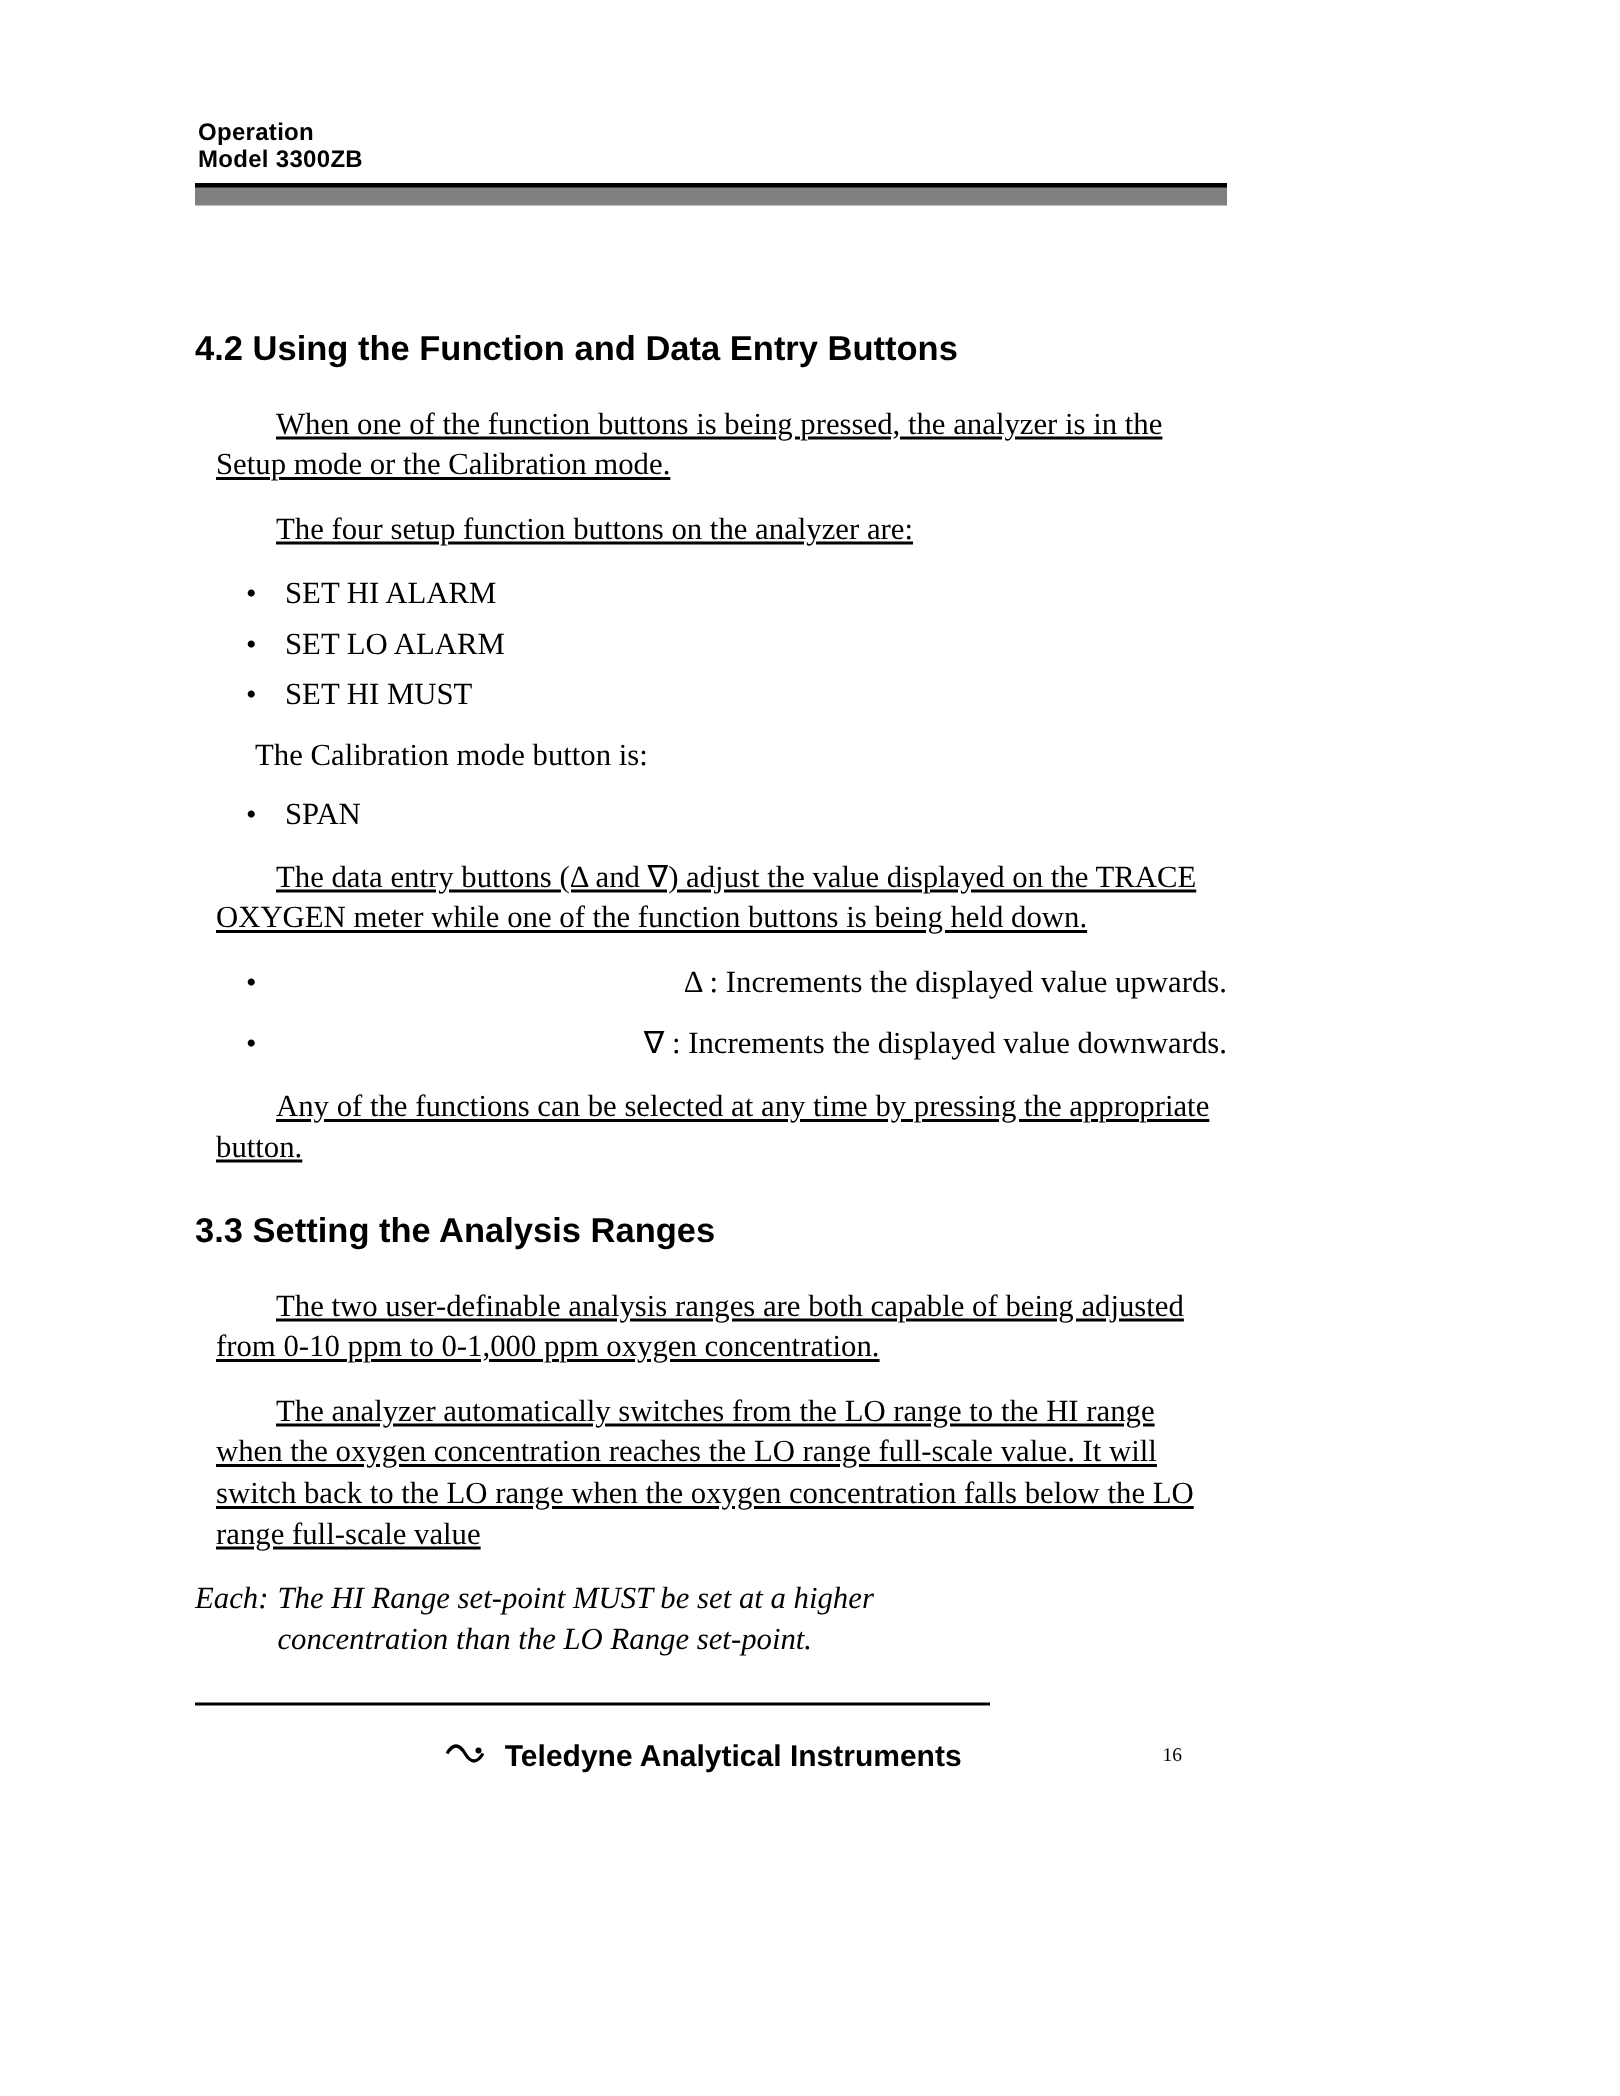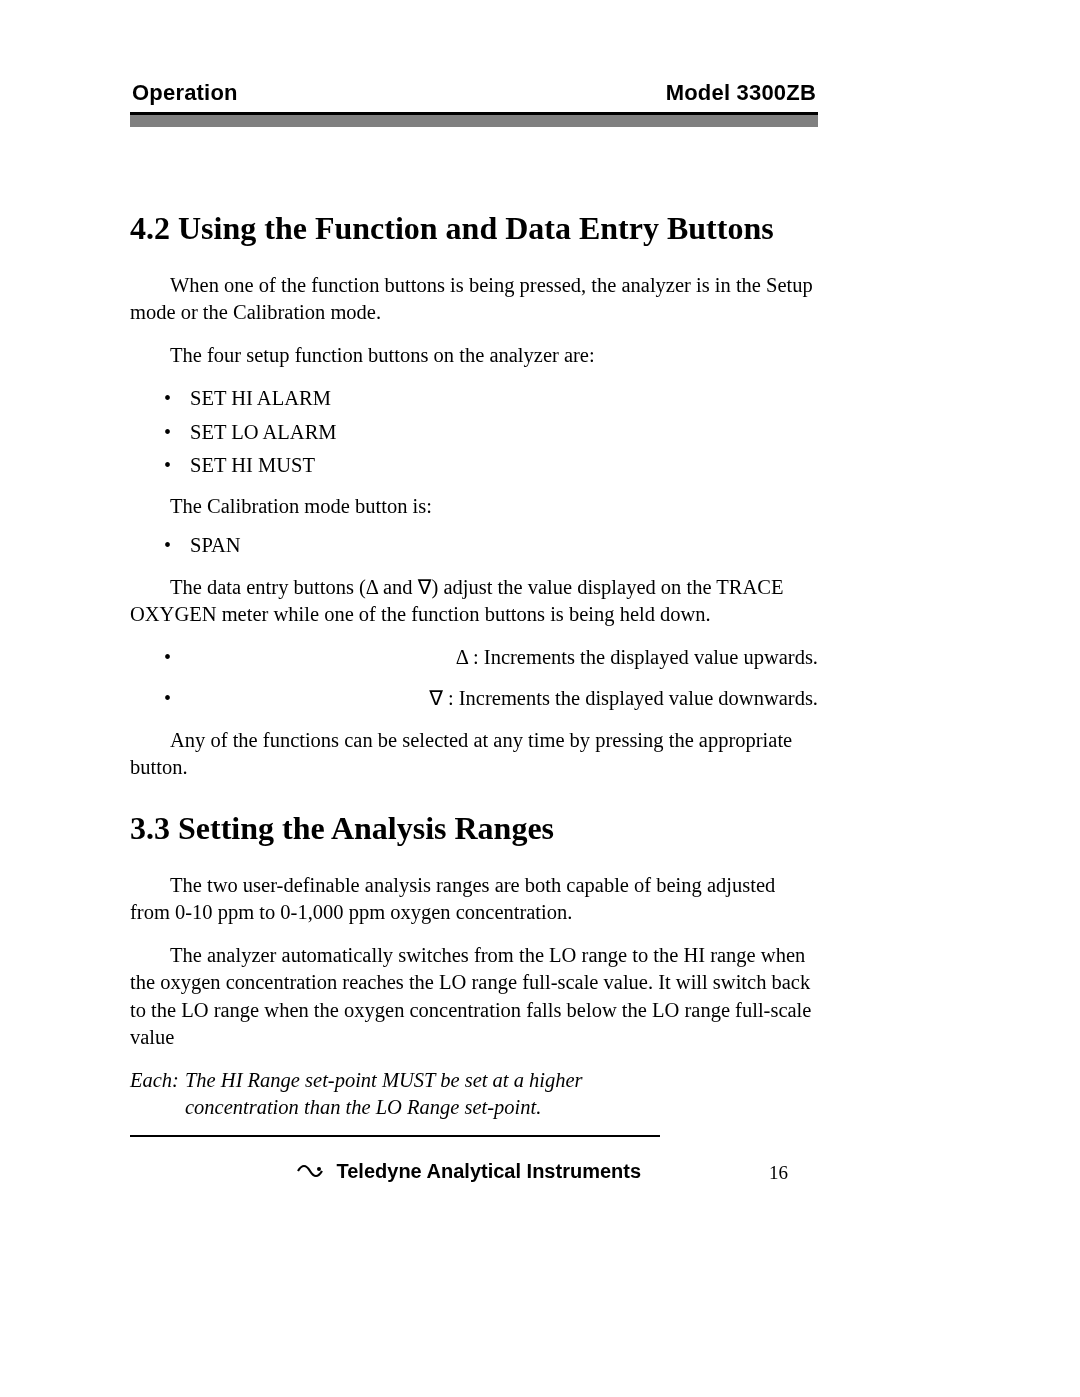--- a/index.html
+++ b/index.html
@@ -22,43 +22,45 @@
     left: 130px;
     right: 262px;
     top: 80px;
     bottom: 180px;
   }
   .hdr {
     display: flex;
     justify-content: space-between;
     font-family: Arial, Helvetica, sans-serif;
     font-weight: bold;
-    font-size: 22px;
+    font-size: 16px;
     letter-spacing: 0.2px;
     padding: 0 2px 6px 2px;
+    flex-direction: column;
   }
   .grey-rule {
     height: 12px;
     background: #808080;
     border-top: 3px solid #000000;
   }
   .body {
     padding-top: 80px;
     font-size: 20.5px;
     line-height: 1.33;
   }
   h2.section {
-    font-family: Liberation Serif, serif;
+    font-family: Liberation Sans, sans-serif;
     font-weight: bold;
-    font-size: 32px;
+    font-size: 23px;
     margin: 0 0 22px 0;
   }
   p.para {
-    margin: 0 0 16px 0;
+    margin: 0 0 16px 14px;
     text-indent: 40px;
+    text-decoration: underline;
   }
   ul.bul {
     list-style: none;
     margin: 0 0 14px 0;
     padding: 0;
   }
   ul.bul li {
     padding-left: 60px;
     position: relative;
     margin-bottom: 6px;
@@ -112,21 +114,21 @@
     display: inline-block;
     vertical-align: middle;
     margin-right: 8px;
   }
   .footer .pnum {
     position: absolute;
     right: 30px;
     top: 2px;
     font-family: "Times New Roman", Times, serif;
     font-weight: normal;
-    font-size: 19px;
+    font-size: 13px;
   }
 </style>
 </head>
 <body>
 
 <div class="page">
   <div class="content">
 
     <div class="hdr">
       <span>Operation</span>

